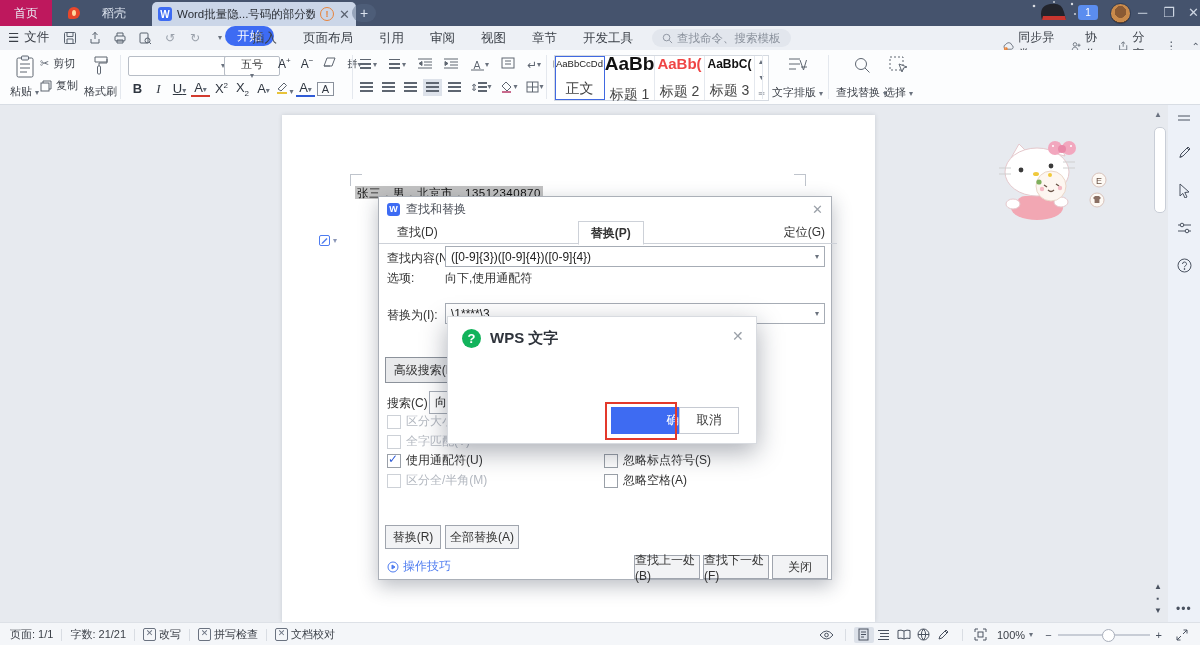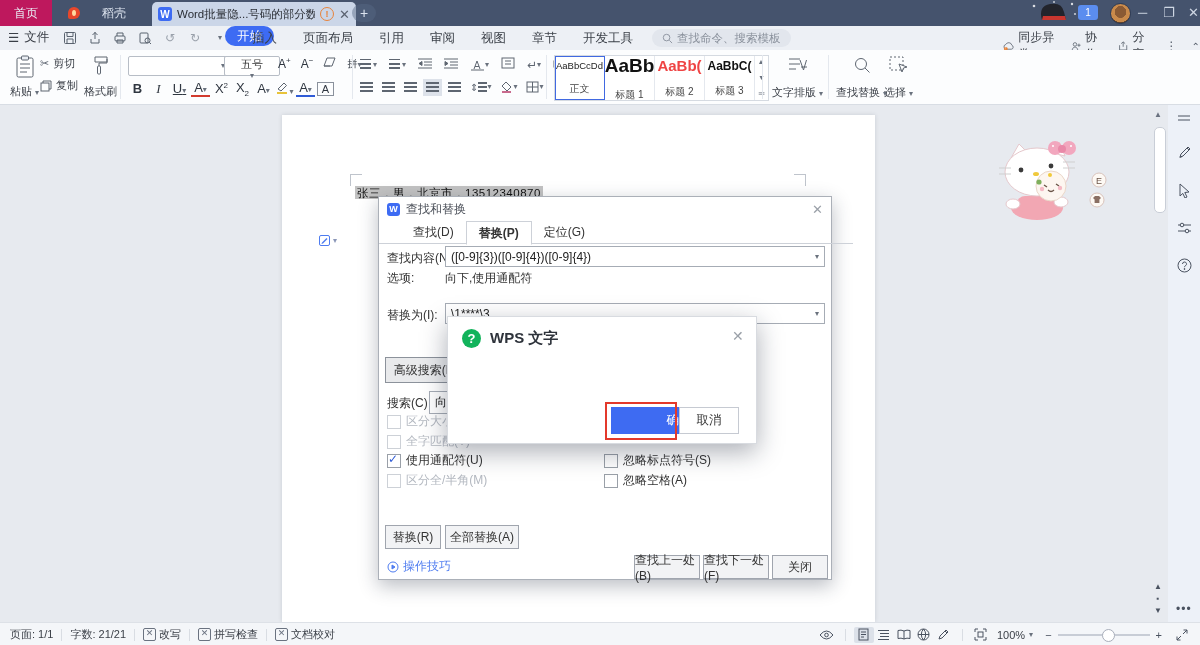--- a/index.html
+++ b/index.html
@@ -48,40 +48,40 @@
   .bigbtn{display:flex;flex-direction:column;align-items:center;justify-content:space-between;height:44px;}
   .smallrow{display:flex;align-items:center;gap:4px;font-size:11px;color:#3A3F47;}
   .combo{border:1px solid #B7BDC6;background:#fff;height:18px;display:flex;align-items:center;
          padding:0 4px;font-size:11px;color:#333;justify-content:space-between;border-radius:2px;}
   .chev{font-size:8px;color:#6A727E;line-height:1;}
   .fmtchar{font-size:13px;color:#2F3640;width:19px;text-align:center;}
   .lines{width:13px;height:11px;background:repeating-linear-gradient(#5E6671 0 1.5px,transparent 1.5px 4.2px);}
   .styles-box{border:1px solid #D5DAE1;background:#fff;display:flex;height:44px;}
   .style-cell{width:49px;display:flex;flex-direction:column;align-items:center;justify-content:center;border-right:1px solid #E4E8EE;}
   .style-cell.sel{outline:1px solid #4169E1;outline-offset:-1px;}
-  .style-name{font-size:10px;color:#444;margin-top:11px;}
+  .style-name{font-size:14px;color:#444;margin-top:11px;}
 
   
   .page{left:282px;top:115px;width:593px;height:507px;background:#fff;box-shadow:0 0 4px rgba(60,70,90,.18);}
   .cropmark{width:11px;height:11px;border-color:#BFC4CC;border-style:solid;border-width:0;}
   .sel-line{left:355px;top:186px;height:13px;background:#C2C2C2;color:#111;font-size:11.5px;
             padding:0 2px;white-space:nowrap;letter-spacing:.5px;}
   .margin-note{left:318px;top:234px;color:#4E7CF0;display:flex;align-items:center;gap:2px;}
 
   
   .rail{left:1168px;top:105px;width:32px;height:517px;background:#EDF1F8;display:flex;flex-direction:column;align-items:center;}
   .rail-ico{margin-top:20px;color:#4A5260;}
   .scrolltrack{left:1152px;top:105px;width:14px;height:517px;}
   .thumb{left:1154px;top:127px;width:10px;height:84px;background:#fff;border:1px solid #C9CED7;border-radius:5px;}
 
   
   .dialog{left:378px;top:196px;width:452px;height:382px;background:#fff;border:1px solid #ABB0B8;
           box-shadow:0 6px 18px rgba(30,40,60,.3);z-index:50;}
   .dlg-title{height:24px;display:flex;align-items:center;gap:6px;padding:0 8px;color:#4A4F58;font-size:12px;}
-  .dlg-tabs{position:absolute;left:0;top:24px;width:452px;height:22px;border-bottom:1px solid #CDD1D8;display:flex;padding-left:22px;}
+  .dlg-tabs{position:absolute;left:0;top:24px;width:452px;height:22px;border-bottom:1px solid #CDD1D8;display:flex;padding-left:6px;justify-content:space-between;}
   .dlg-tab{height:22px;padding:0 12px;display:flex;align-items:center;font-size:12px;color:#333;}
   .dlg-tab.active{background:#fff;border:1px solid #CDD1D8;border-bottom:1px solid #fff;font-weight:bold;}
   .fld-label{font-size:12px;color:#333;}
   .fld-combo{border:1px solid #A6ACB5;height:19px;display:flex;align-items:center;justify-content:space-between;
              padding:0 5px;font-size:12px;color:#222;background:#fff;}
   .dlg-btn{border:1px solid #A0A5AE;background:#F2F3F5;font-size:12px;color:#333;
            display:flex;align-items:center;justify-content:center;}
   .cb{display:flex;align-items:center;gap:5px;font-size:12px;}
   .cbbox{width:12px;height:12px;border:1px solid #9AA0A8;background:#fff;position:relative;flex:none;}
   .cb.disabled{color:#B3B8C0;}

